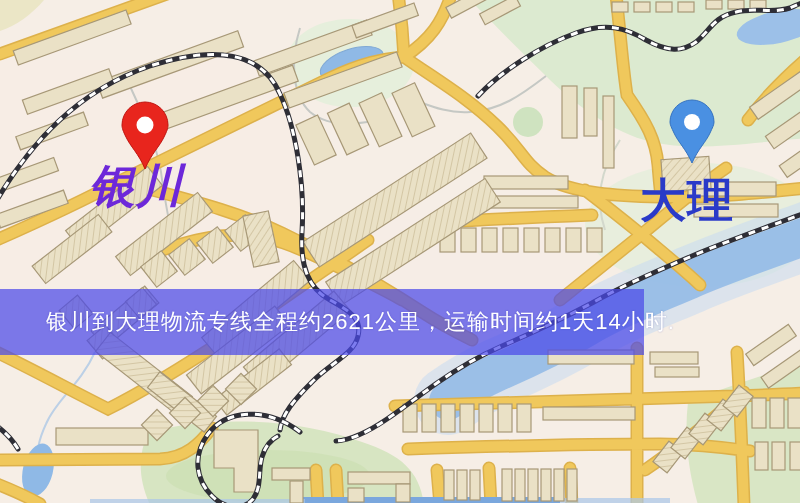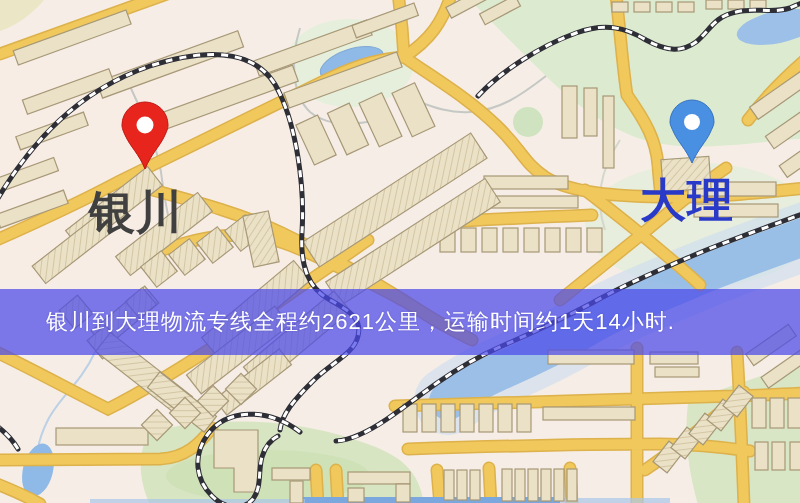--- a/index.html
+++ b/index.html
@@ -6,23 +6,23 @@
   html,body{margin:0;padding:0;background:#ddd;}
   .shot{position:relative;width:800px;height:503px;overflow:hidden;
         font-family:"Liberation Sans","DejaVu Sans",sans-serif;background:#f6eee6;}
   .shot svg.map{position:absolute;left:0;top:0;}
   .pin{position:absolute;}
   .pin-origin{left:120px;top:101px;}
   .pin-destination{left:668px;top:99px;}
   .city-label{position:absolute;width:140px;text-align:center;font-weight:bold;
               font-size:46px;line-height:46px;letter-spacing:1px;
               font-family:"Liberation Serif","DejaVu Serif",serif;}
-  .label-origin{left:66px;top:190px;color:#404040;}
+  .label-origin{left:66px;top:164px;color:#6d28d9;font-style:italic;}
   .label-destination{left:617px;top:178px;color:#2a3ac8;text-align:center;}
-  .banner{position:absolute;left:0;top:289px;width:800px;height:66px;
+  .banner{position:absolute;left:0;top:289px;width:644px;height:66px;
           background:rgba(75,74,233,0.72);display:flex;align-items:center;}
   .banner-text{color:#ffffff;font-size:22px;letter-spacing:1px;padding-left:46px;
                white-space:nowrap;text-shadow:0 0 2px rgba(40,40,160,.35);}
 </style>
 </head>
 <body>
 
 <div class="shot">
 
   <svg class="map" width="800" height="503" viewBox="0 0 800 503">

